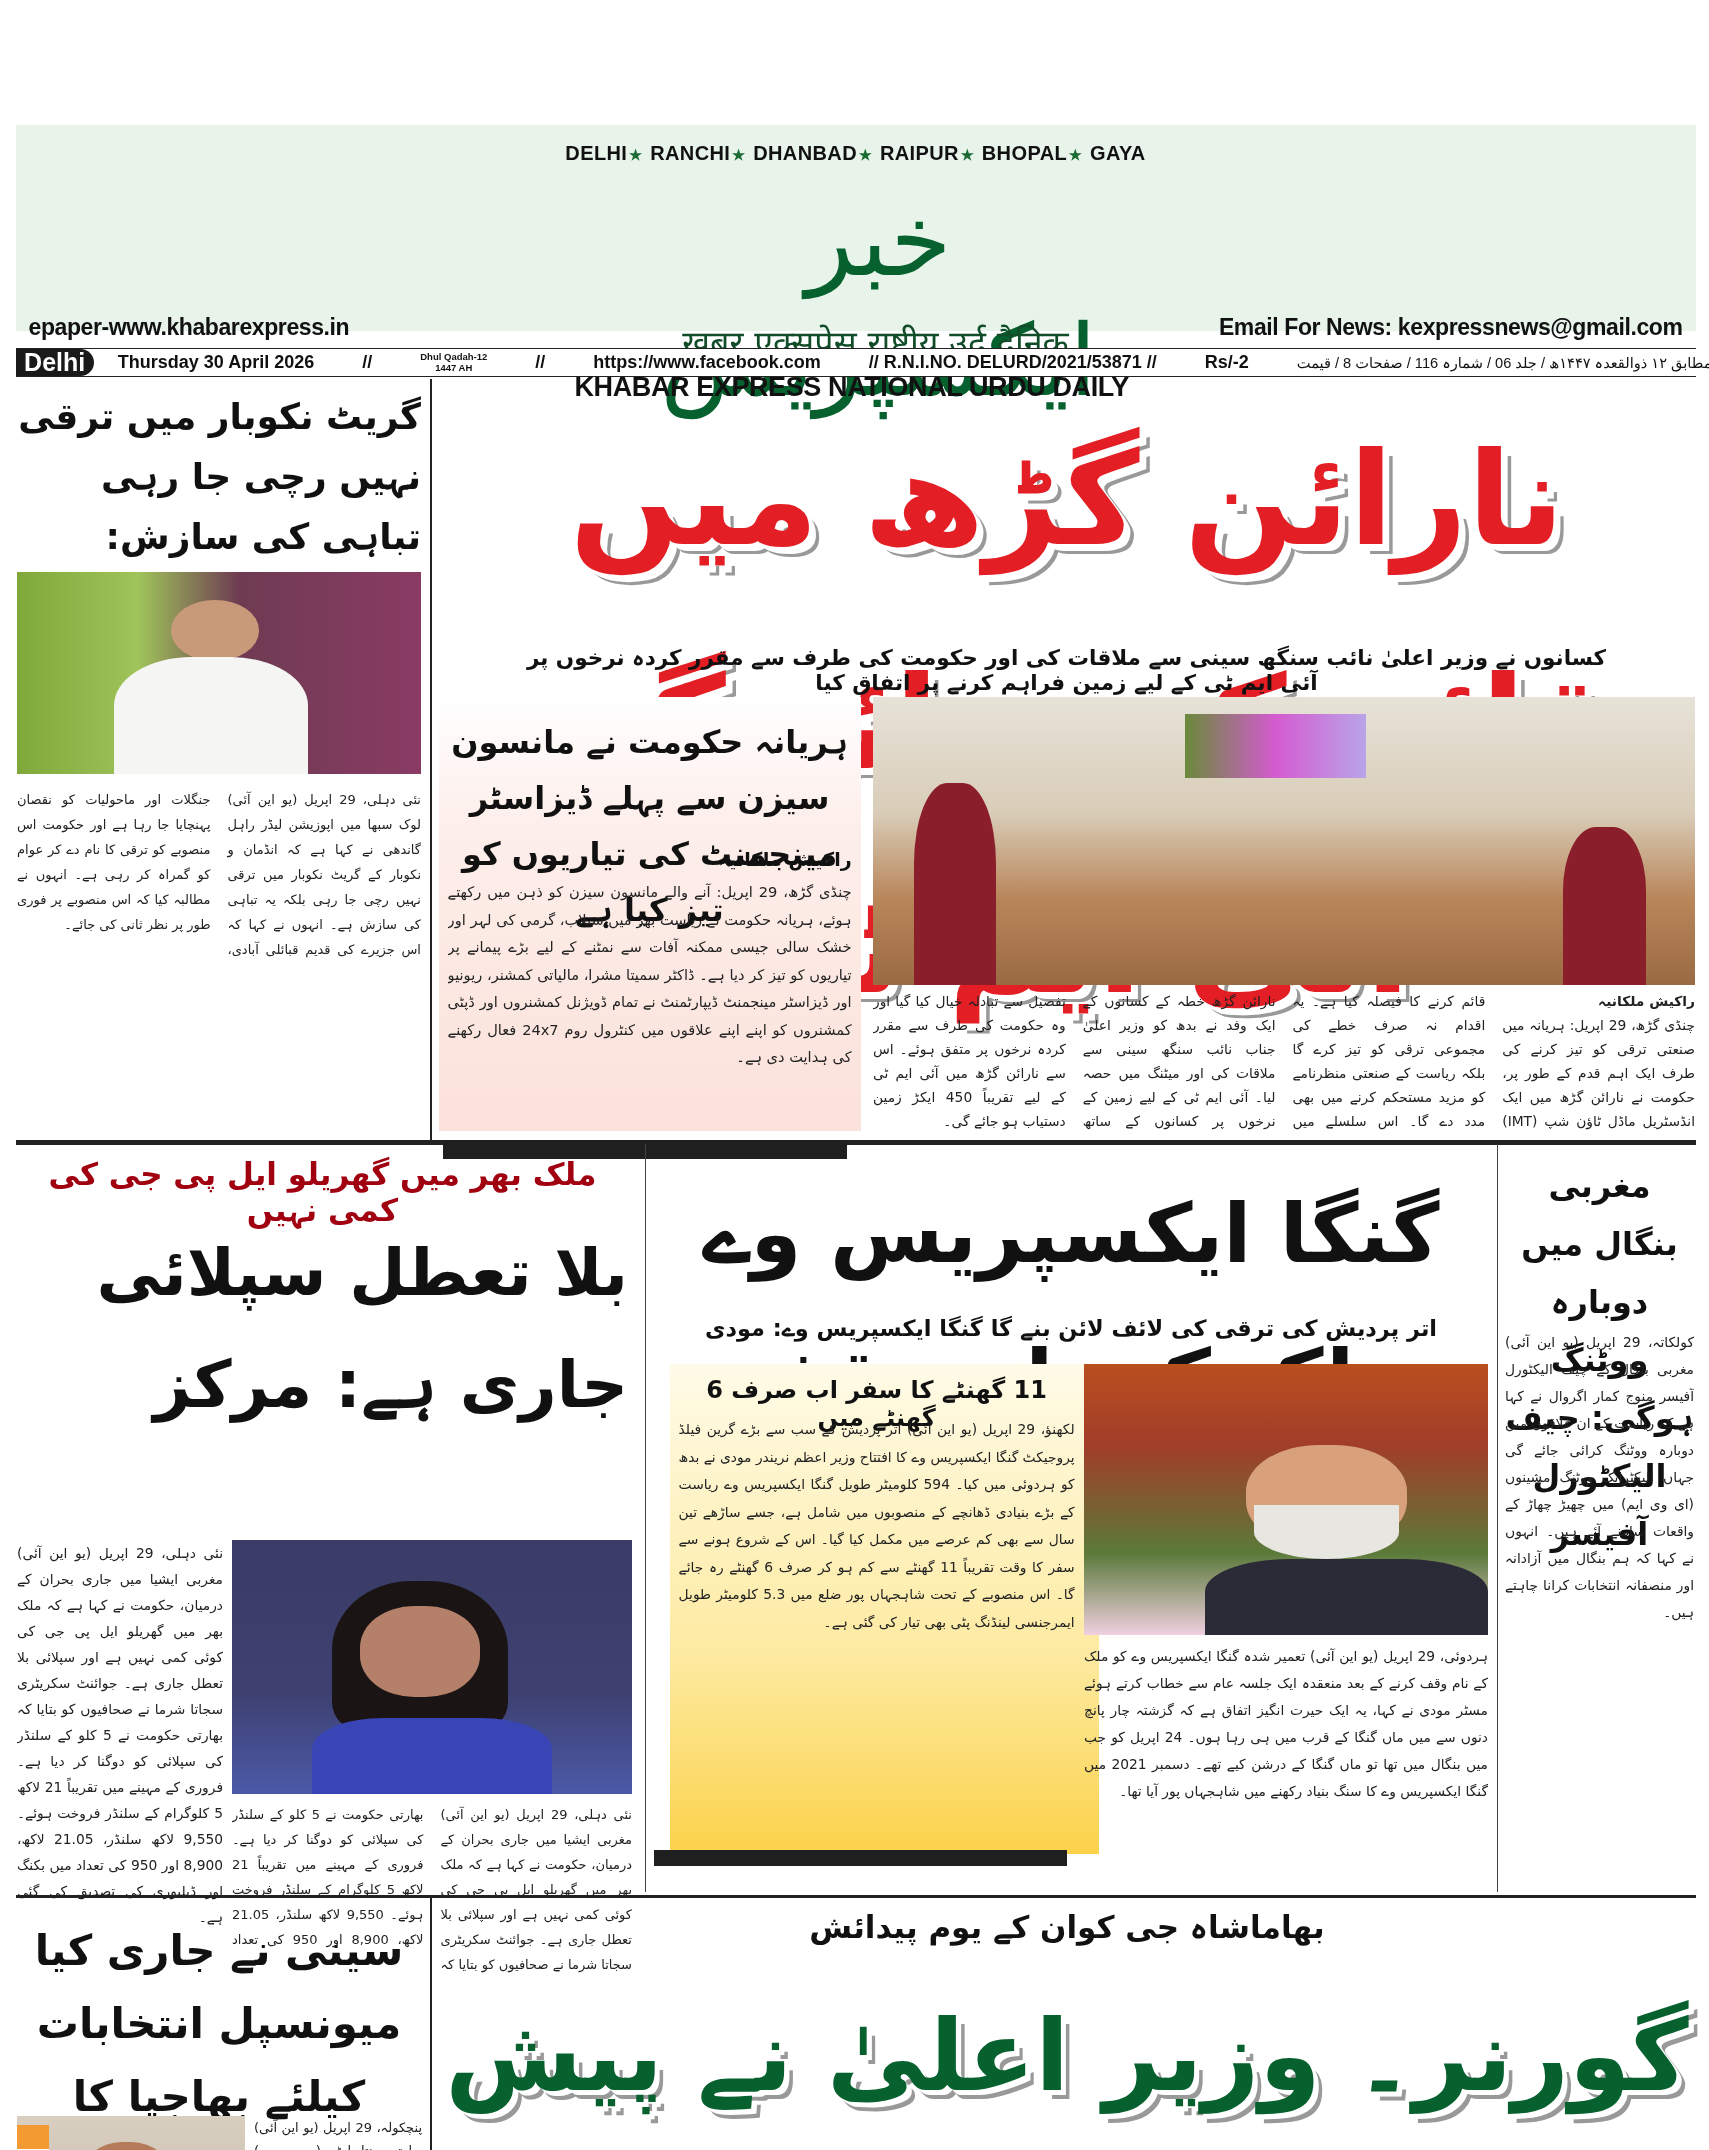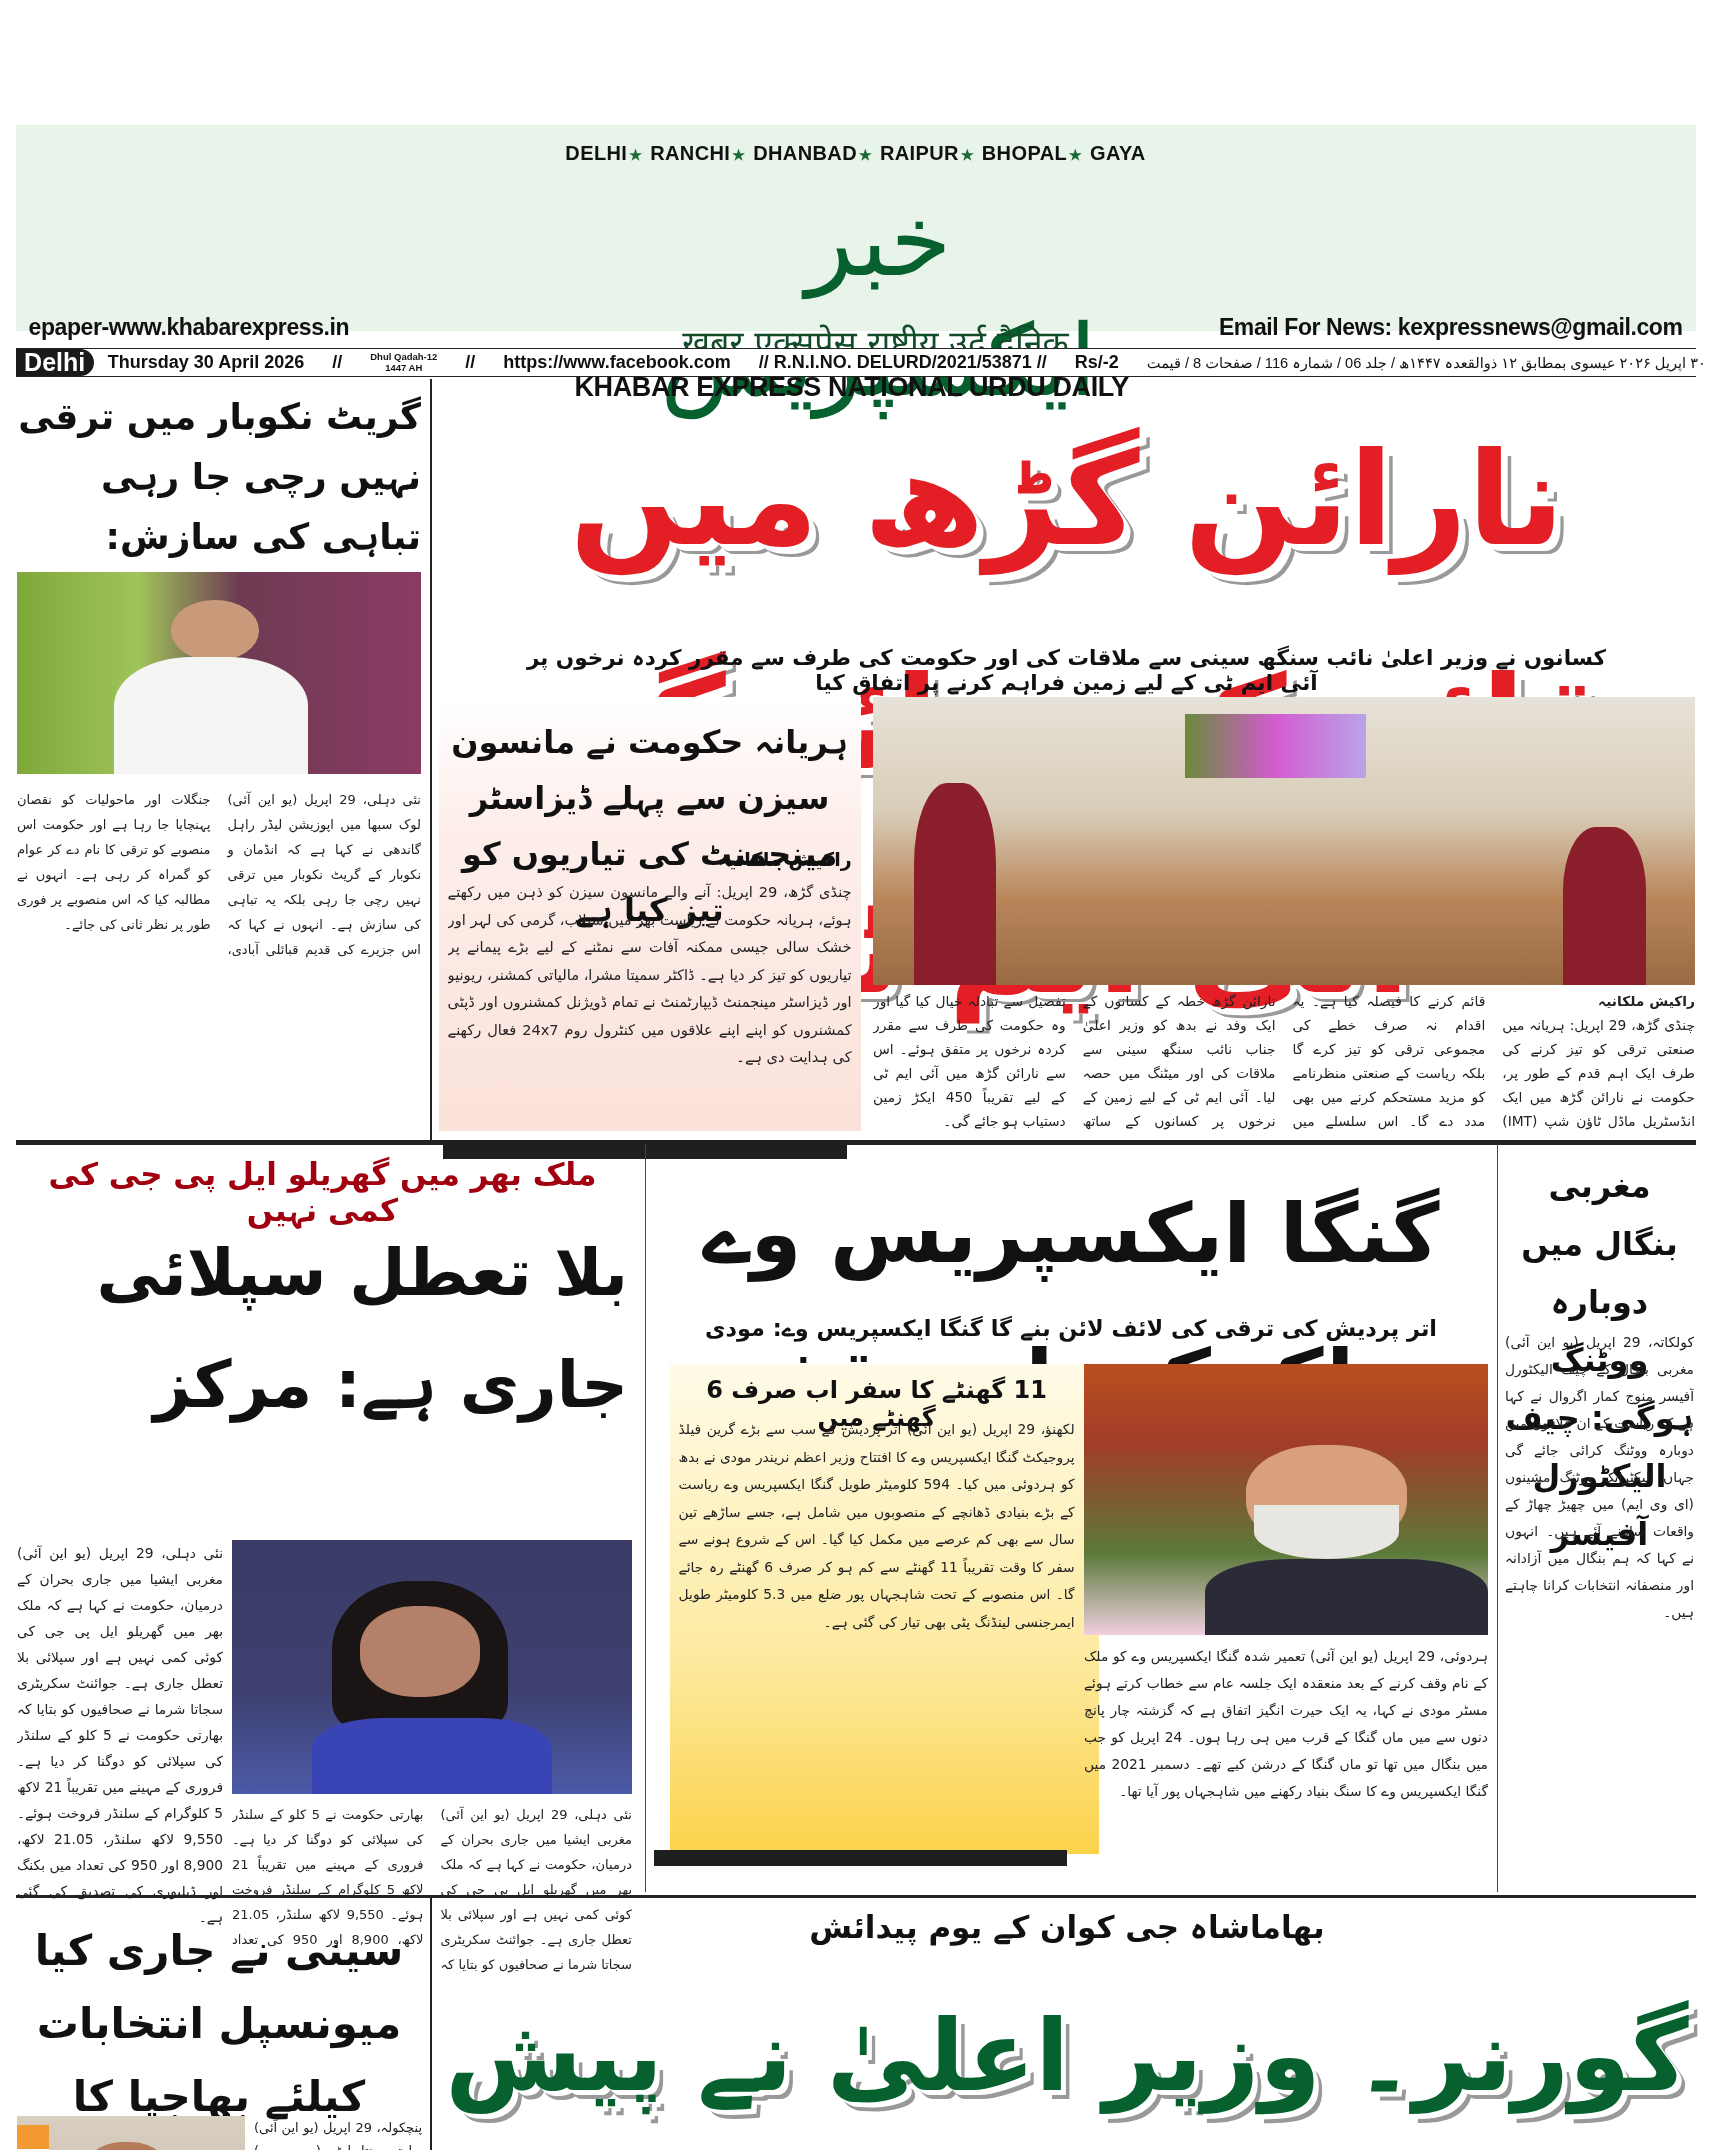--- a/index.html
+++ b/index.html
@@ -12,21 +12,21 @@
 .cities .star{color:#1b6b35;font-size:14.6px;margin:0 1.7px}
 .logo{left:594px;top:56px;width:538px;height:120px;text-align:center;font-family:"DejaVu Serif",serif;font-size:99px;color:#06612f;line-height:120px;direction:rtl}
 .hindi-line{left:559px;top:194px;width:602px;text-align:center;font-size:34px;font-weight:normal;color:#124d29}
 .rule-logo{left:559px;top:241px;width:602px;height:4.3px;background:#111}
 .eng-name{left:559px;top:247px;width:602px;text-align:left;font-family:"Liberation Sans",sans-serif;font-weight:bold;font-size:27px;letter-spacing:-0.4px}
 .epaper{left:13px;top:189px;font-family:"Liberation Sans",sans-serif;font-weight:bold;font-size:23px;letter-spacing:-0.4px}
 .email{right:13px;top:189px;font-family:"Liberation Sans",sans-serif;font-weight:bold;font-size:23px;letter-spacing:-0.4px}
 .infobar{left:15.5px;top:348px;width:1680px;height:29px;border-top:1.7px solid #222;border-bottom:1.7px solid #222;background:#fff;display:flex;align-items:center;font-family:"Liberation Sans",sans-serif;font-weight:bold;font-size:18px}
 .delhi-badge{background:#1a1a1a;color:#fff;height:100%;padding:0 8.6px;border-radius:0 17px 17px 0;font-size:25px;display:flex;align-items:center}
 .urdu-badge{background:#1a1a1a;color:#fff;height:100%;padding:0 7.7px;border-radius:17px 0 0 17px;font-size:17px;display:flex;align-items:center;margin-left:auto}
-.infobar .seg{margin:0 14px;white-space:nowrap}
+.infobar .seg{margin:0 24px;white-space:nowrap}
 .infobar .small{font-size:9.5px;line-height:10.3px;text-align:center}
 .vline{background:#222;width:1.7px}
 .hline{background:#222;height:5.2px}
 .thin-v{background:#444;width:0.9px}
 .headline{font-weight:bold;line-height:1.15}
 .body-text{font-size:14.6px;line-height:27.5px;color:#222;text-align:justify}
 .photo{overflow:hidden}
 .ph-rahul{background:linear-gradient(90deg,#7fa83a 0%,#9fc45a 30%,#6e3b52 55%,#8a3b64 100%)}
 .ph-rahul .face{position:absolute;left:38%;top:14%;width:22%;height:30%;background:#c89a7a;border-radius:50%}
 .ph-rahul .shirt{position:absolute;left:24%;top:42%;width:48%;height:60%;background:#f5f5f3;border-radius:40% 40% 0 0}

